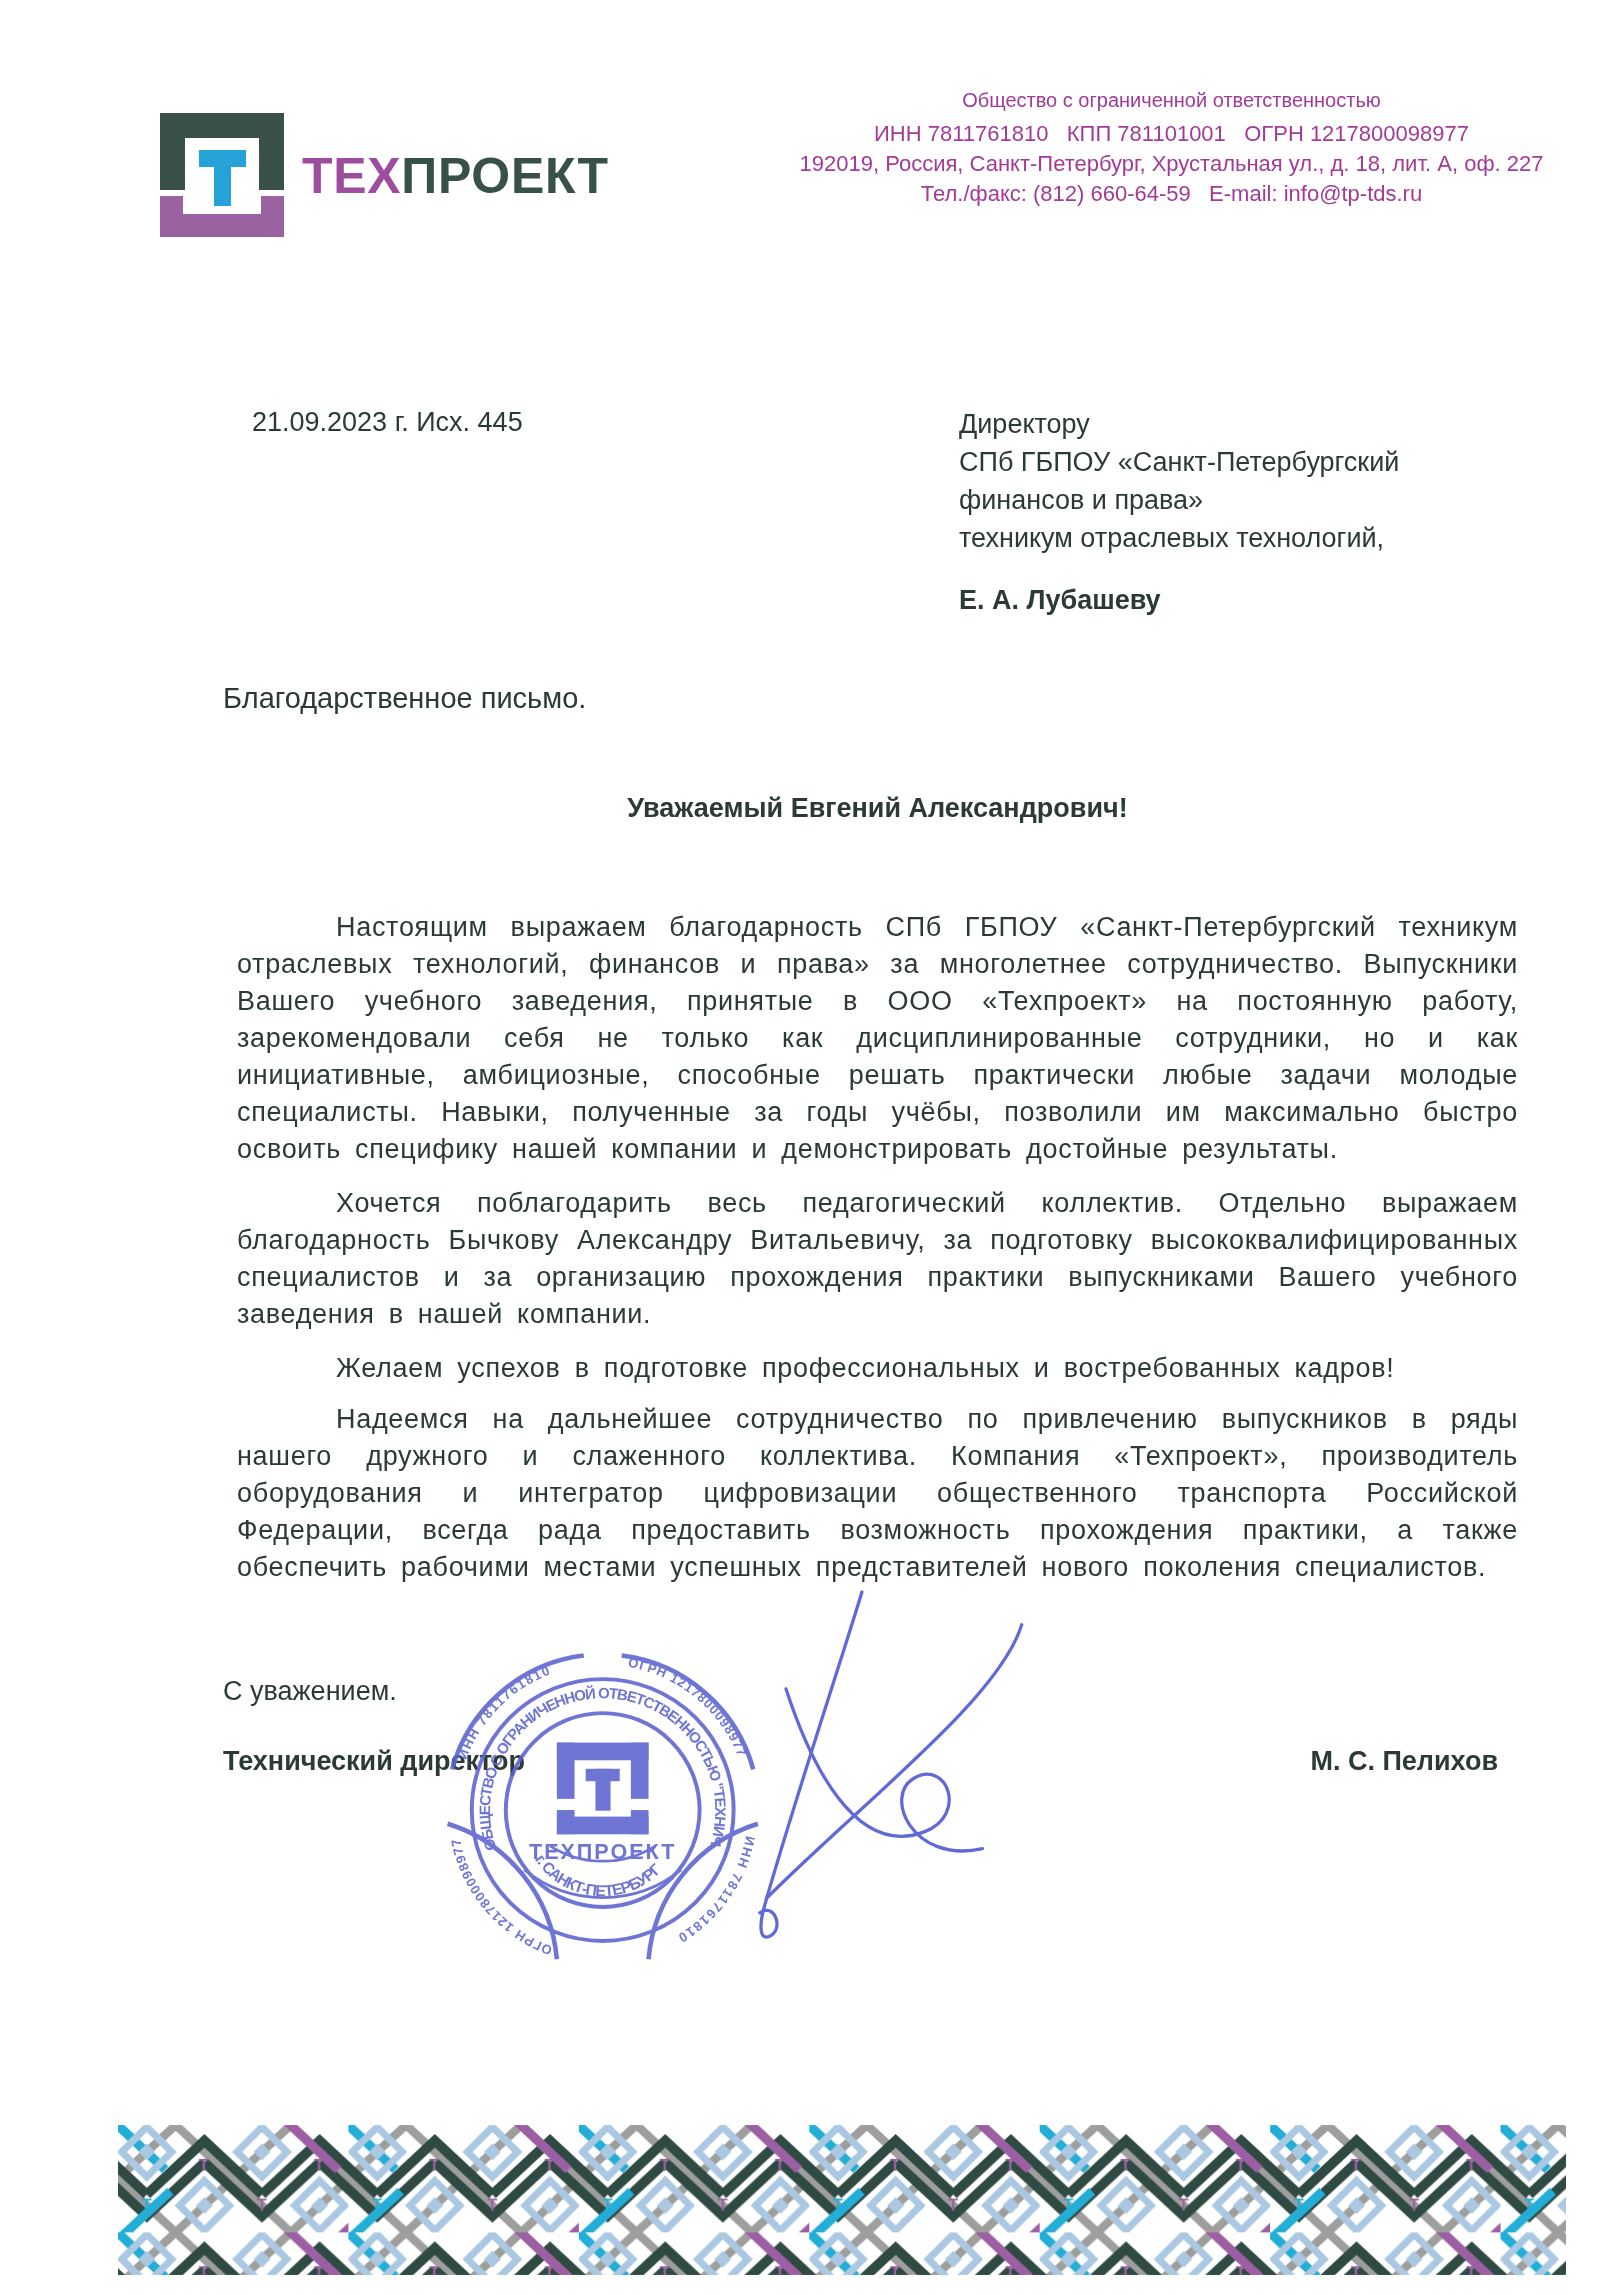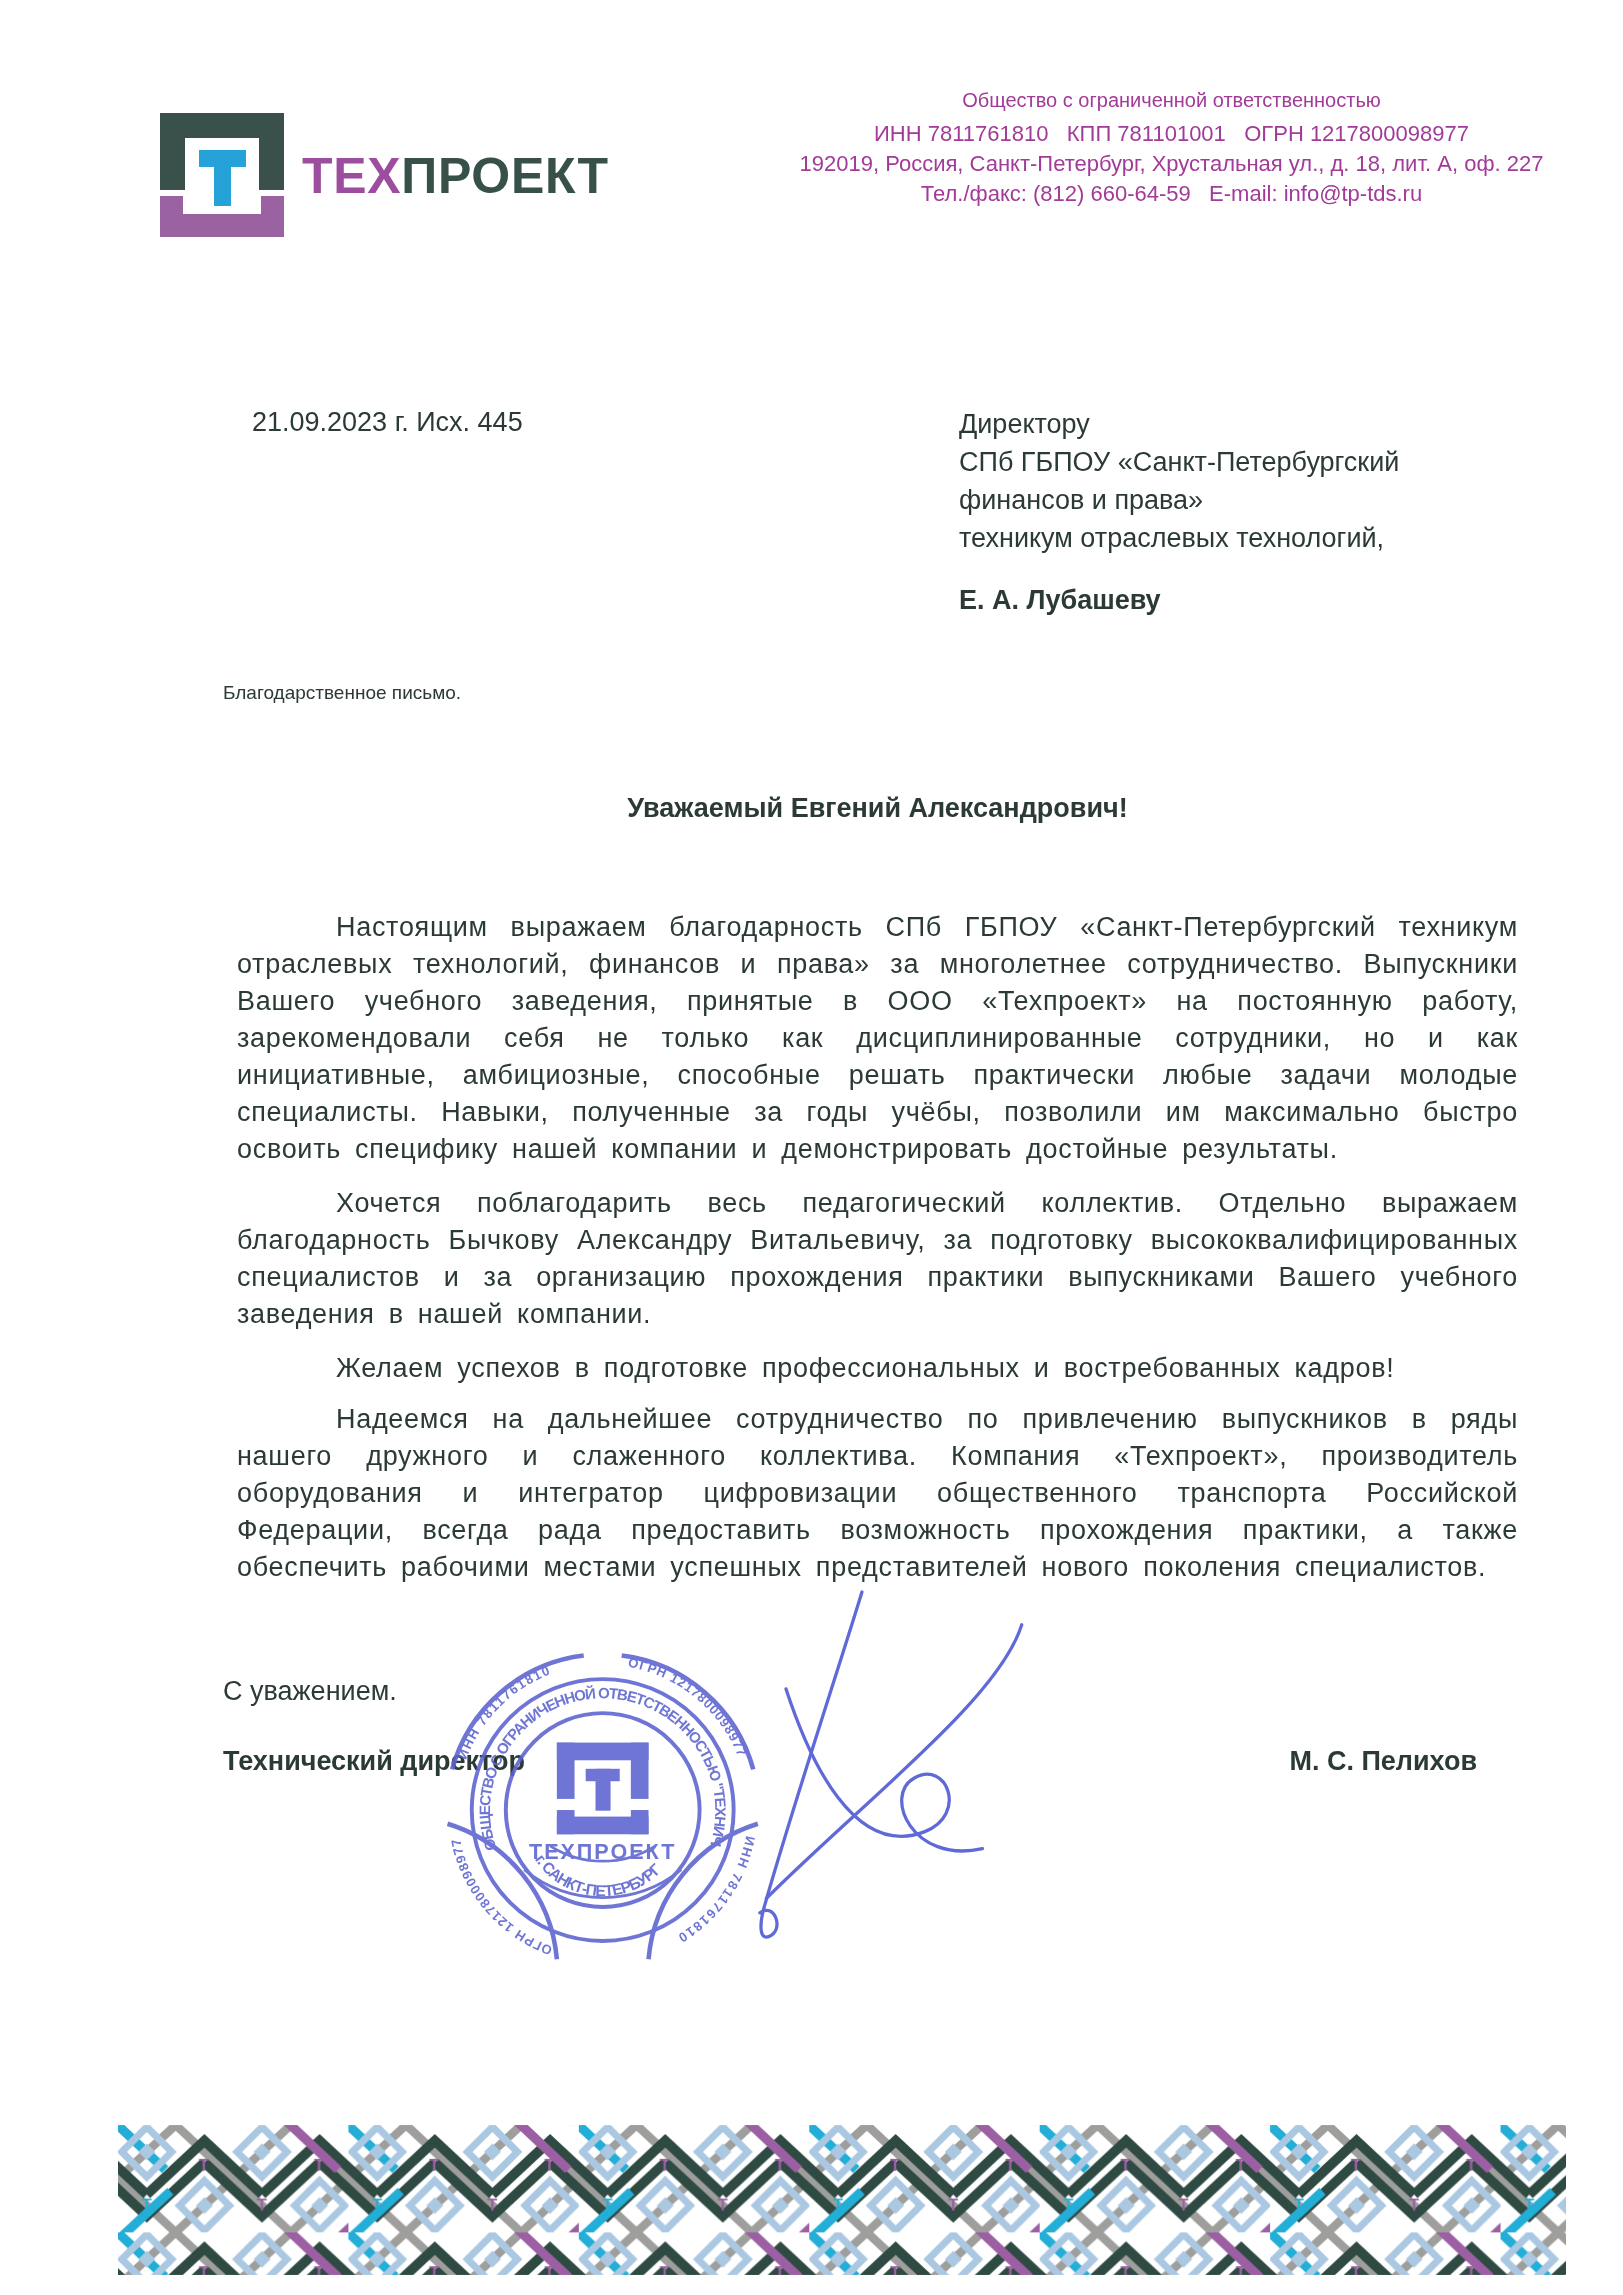--- a/index.html
+++ b/index.html
@@ -19,29 +19,29 @@
   .logo-word .w1{color:#9c4d9e;} .logo-word .w2{color:#37504a;}
   .company-info{position:absolute; left:746px; top:89px; width:851px; text-align:center;}
   .org-type{font-size:20px; color:#a23a98; margin:0 0 6.5px 0;}
   .org-name{font-size:27px; color:#2f473f; font-weight:bold; margin:0 0 30px 0;}
   .req-line{font-size:22px; color:#a23a98; line-height:30px; margin:0;}
   
   .date-line{position:absolute; left:252px; top:407px; font-size:27px;}
   .recipient{position:absolute; left:959px; top:405px; width:524px; font-size:27px; line-height:38px;}
   .recipient-name{margin-top:24px; font-weight:bold;}
   
-  .subject{position:absolute; left:223px; top:682px; font-size:19px;}
+  .subject{position:absolute; left:223px; top:682px; font-size:29px;}
   .salutation{position:absolute; left:223px; top:793px; width:1309px; text-align:center; font-size:27px; font-weight:bold;}
   .body-text{position:absolute; left:223px; top:895px; width:1309px; font-size:27px; line-height:37px;
     text-align:justify; letter-spacing:0.7px; word-spacing:5.9px;}
   .body-text p{margin:14px; text-indent:99px;}
   .body-text p.gap{margin-bottom:17px;}
   .regards{position:absolute; left:223px; top:1676px; font-size:27px;}
   .sign-row{position:absolute; left:223px; top:1746px; width:1306px; display:flex; justify-content:space-between; font-size:27px; font-weight:bold;gap:16px;}
-  .signer{margin-right:52px;}
+  .signer{margin-right:31px;}
   
   .stamp-svg{position:absolute; left:367px; top:1584px; width:694px; height:511px; opacity:.88;}
   
   .footer-svg{position:absolute; left:118px; top:2125px; width:1448px; height:150px;}
 </style>
 </head>
 <body>
 
 <div class="page">
 

